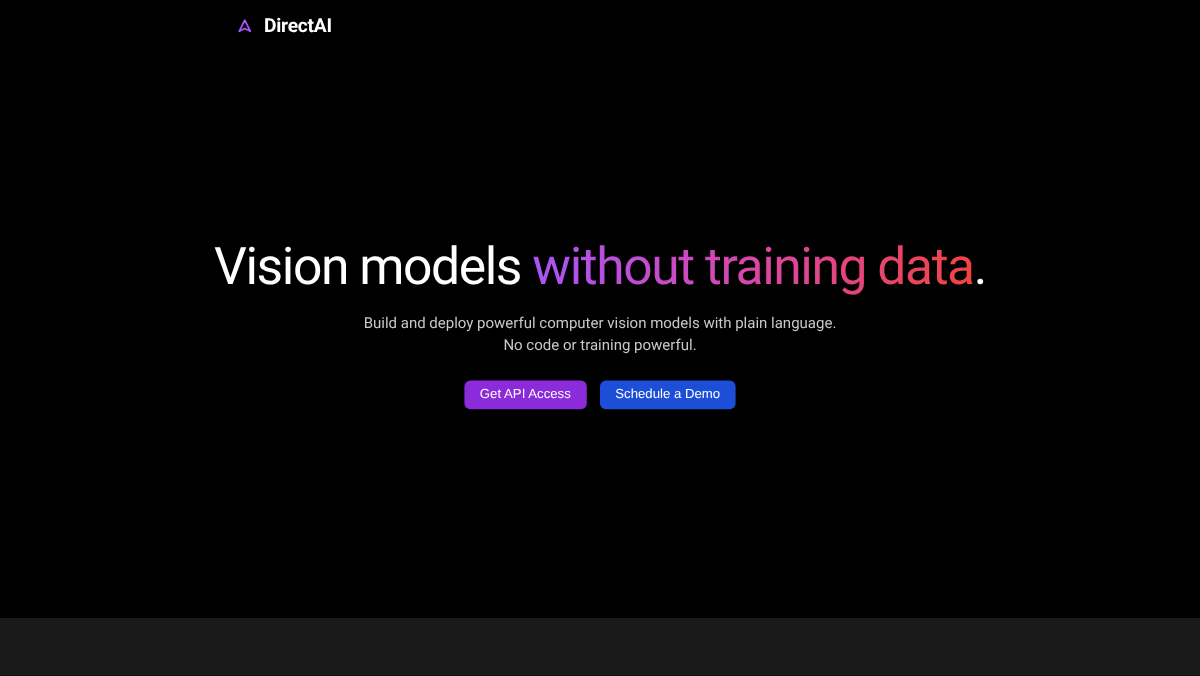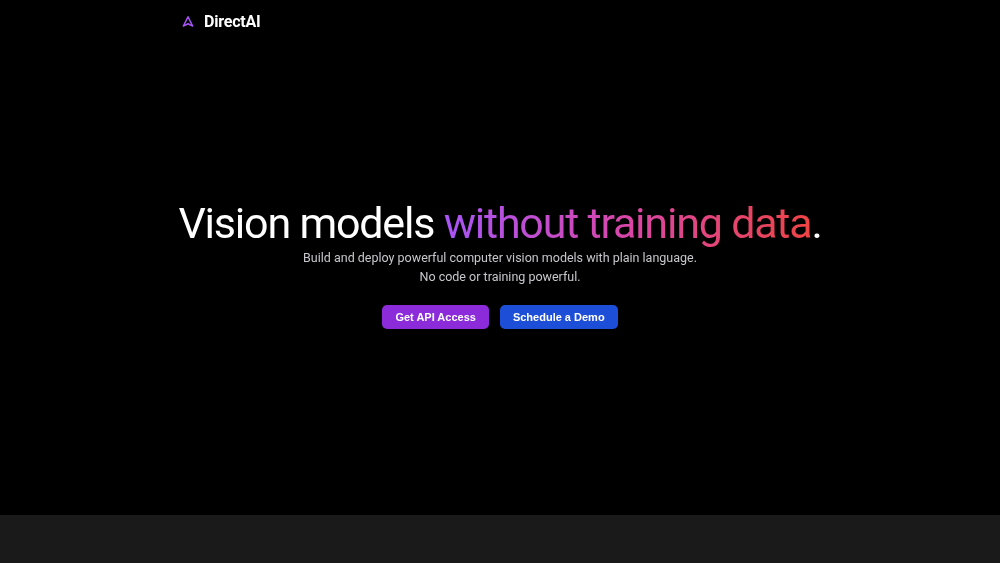--- a/index.html
+++ b/index.html
@@ -13,21 +13,21 @@
       height: 563px;
       background: #000000;
       font-family: -apple-system, BlinkMacSystemFont, 'Segoe UI', Roboto, Helvetica, Arial, sans-serif;
       overflow: hidden;
       position: relative;
     }
     
     .header {
       position: absolute;
       top: 12px;
-      left: 180px;
+      left: 196px;
       display: flex;
       align-items: center;
       gap: 8px;
     }
     
     .logo-icon {
       width: 16px;
       height: 16px;
       display: flex;
       align-items: center;
@@ -71,21 +71,21 @@
       background-clip: text;
       -webkit-text-fill-color: transparent;
       color: transparent;
     }
     
     .hero-title .period {
       color: #ffffff;
     }
     
     .hero-subtitle {
-      margin-top: 2px;
+      margin-top: 14px;
       color: #c7c7cc;
       font-size: 12.5px;
       line-height: 1.5;
       font-weight: 400;
     }
     
     .hero-subtitle .line {
       display: block;
     }
     
@@ -96,21 +96,21 @@
       align-items: center;
     }
     
     .btn {
       display: inline-flex;
       align-items: center;
       justify-content: center;
       padding: 6px 13px;
       border-radius: 5px;
       font-size: 11px;
-      font-weight: 700;
+      font-weight: 400;
       border: none;
       cursor: pointer;
       color: #ffffff;
     }
     
     .btn-primary {
       background: #8b2bd9;
     }
     
     .btn-secondary {

